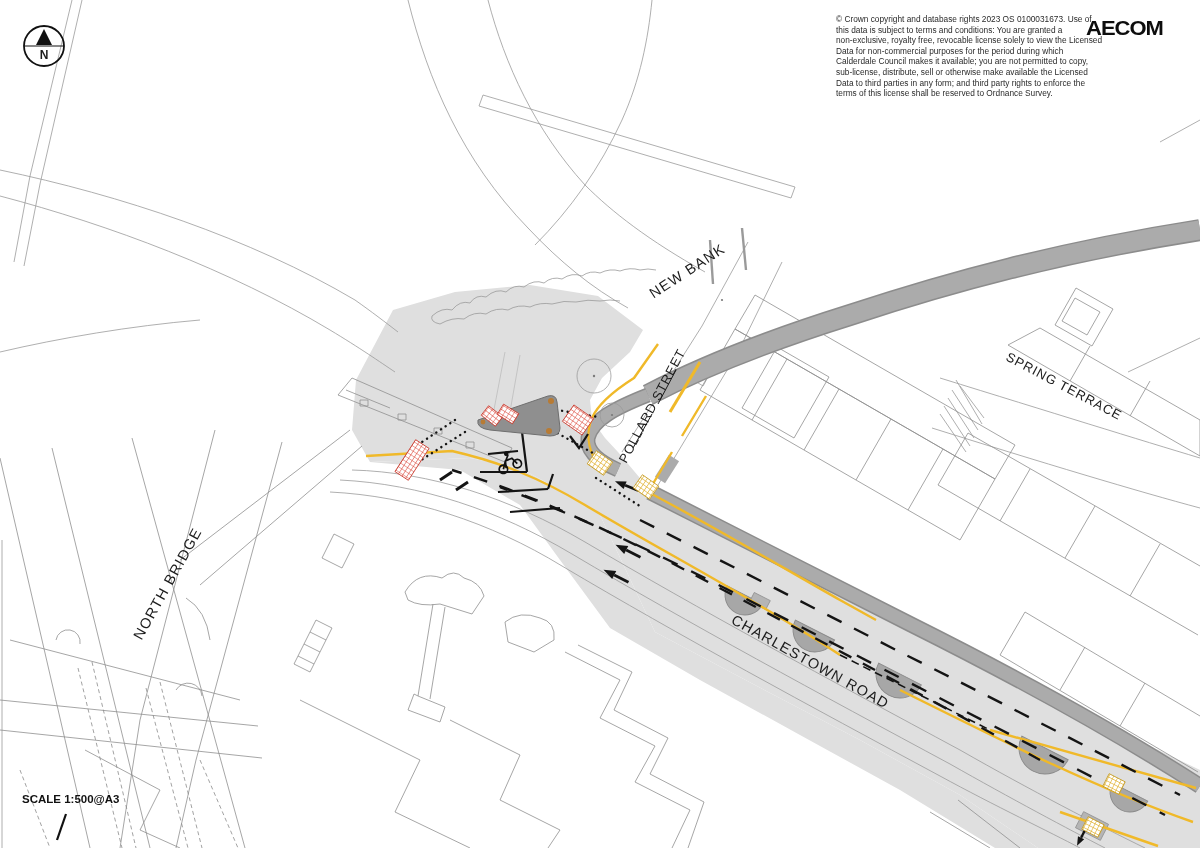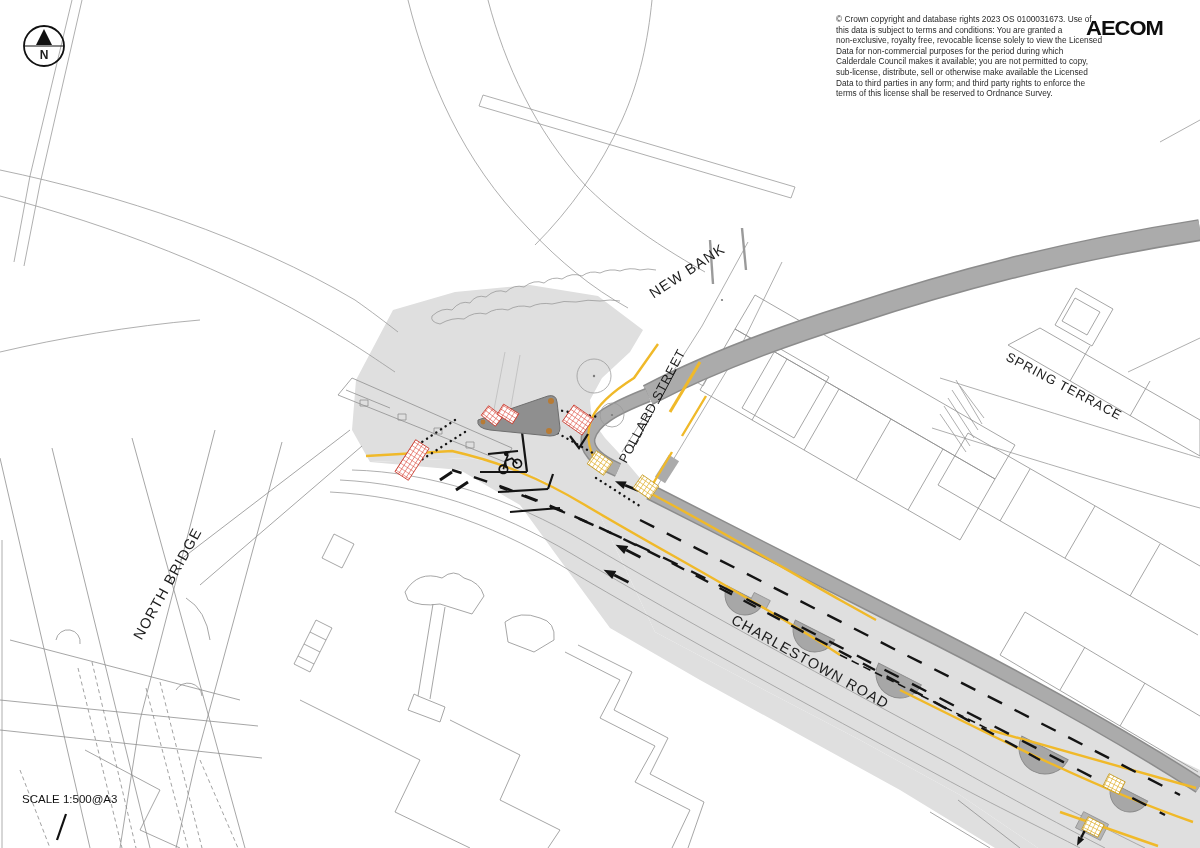--- a/index.html
+++ b/index.html
@@ -3,21 +3,21 @@
 <meta charset="utf-8">
 <style>
   html,body{margin:0;padding:0;background:#ffffff;}
   .sheet{position:relative;width:1200px;height:848px;background:#ffffff;overflow:hidden;
          font-family:"Liberation Sans", sans-serif;}
   .sheet svg{position:absolute;left:0;top:0;}
   .copyright{position:absolute;left:796px;top:14px;width:286px;font-size:8.3px;line-height:1.28;
              color:#2a2a2a;white-space:pre-line;margin-left:40px;}
   .logo{position:absolute;left:1086px;top:16px;font-size:22px;font-weight:800;color:#0d0d0d;
         letter-spacing:-1px;transform:scaleY(.92);}
-  .scale{position:absolute;left:22px;top:793px;font-size:11.5px;color:#111;}
+  .scale{position:absolute;left:22px;top:793px;font-size:11.5px;color:#111;font-weight:bold;}
   .svg-label{font-family:"Liberation Sans", sans-serif;fill:#1c1c1c;}
 </style>
 </head>
 <body>
 
 <div class="sheet">
 
 <svg width="1200" height="848" viewBox="0 0 1200 848">
   <defs>
     <pattern id="redhatch" width="4.2" height="4.2" patternUnits="userSpaceOnUse">

